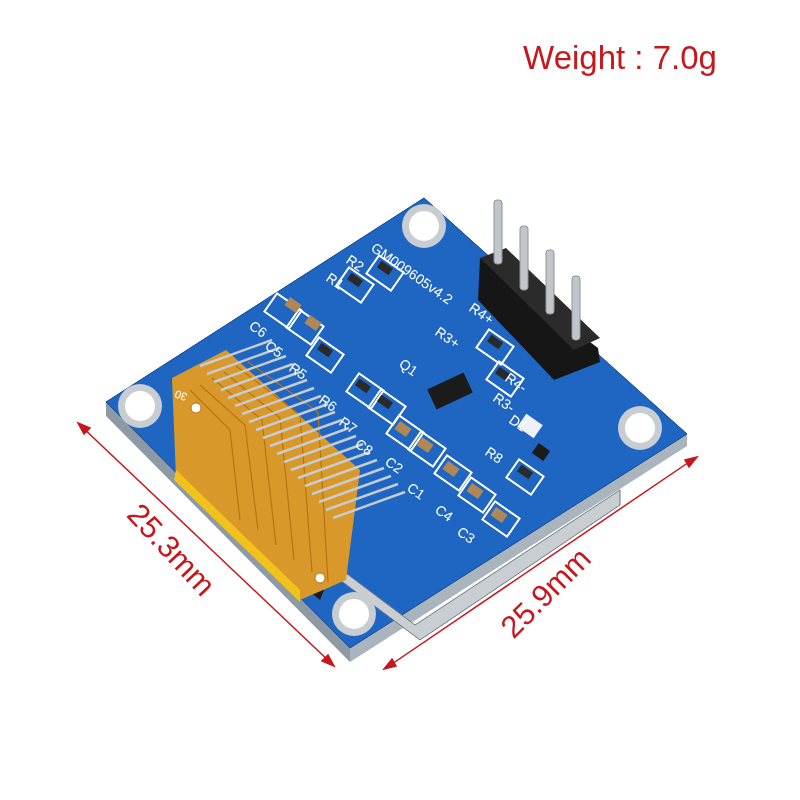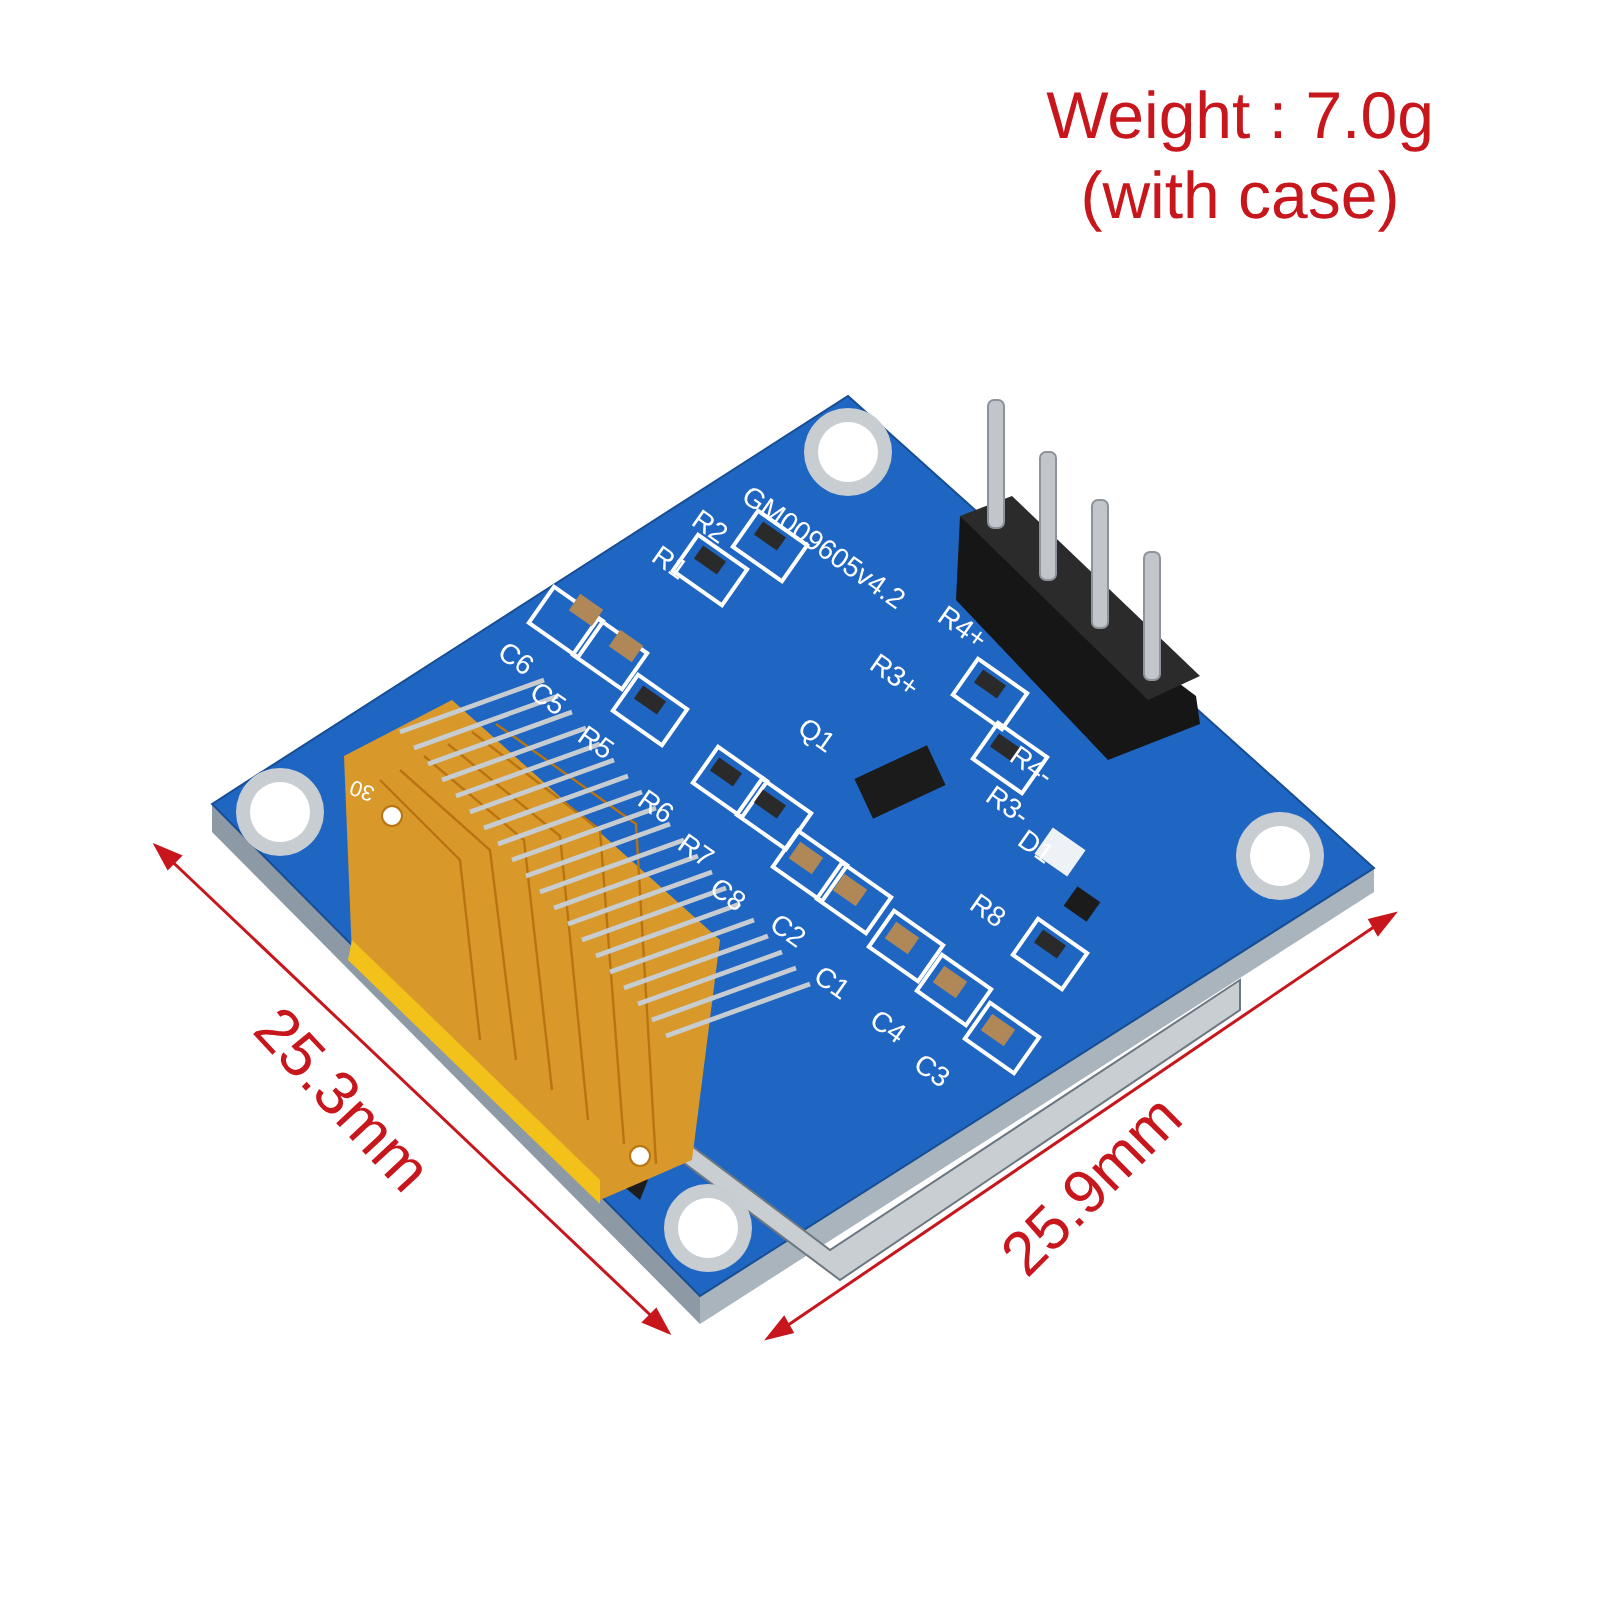--- a/index.html
+++ b/index.html
@@ -11,21 +11,20 @@
                transform-origin: center center; }
   .dim-253 { left: 115px; top: 532px; transform: rotate(47deg); }
   .dim-259 { left: 490px; top: 575px; transform: rotate(-45deg); }
   svg.scene { position: absolute; left: 0; top: 0; }
 </style>
 </head>
 <body>
 
 <div class="weight-label">
   <div>Weight : 7.0g</div>
-  <div>(with case)</div>
 </div>
 
 <svg class="scene" width="800" height="800" viewBox="0 0 800 800">
 
   <g stroke="#c8161d" stroke-width="1.5" fill="#c8161d">
     <line x1="80" y1="425" x2="332" y2="664"></line>
     <polygon points="78,423 90,428 84,434"></polygon>
     <polygon points="334,666 322,661 328,655"></polygon>
   </g>
   <g stroke="#c8161d" stroke-width="1.5" fill="#c8161d">

